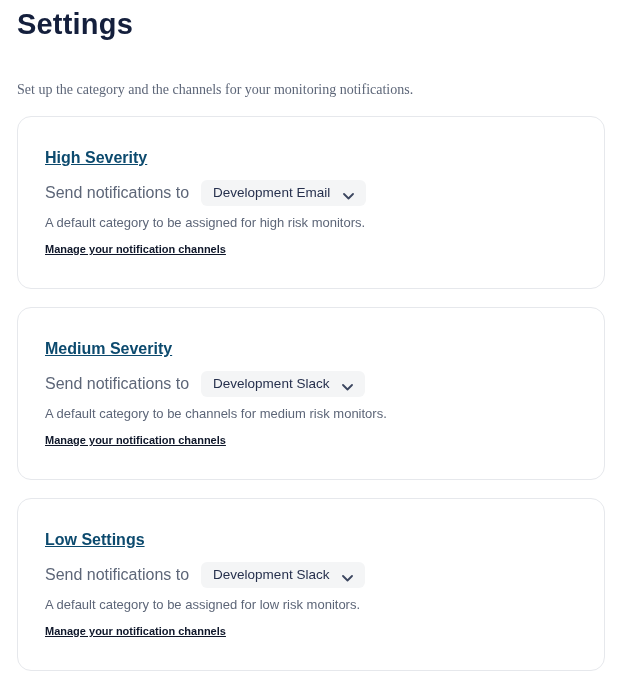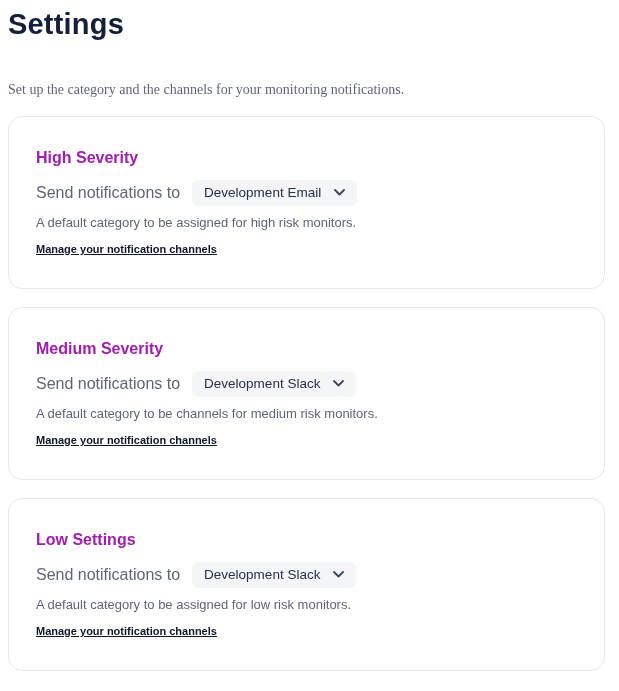--- a/index.html
+++ b/index.html
@@ -5,21 +5,21 @@
   html, body {
     margin: 0;
     padding: 0;
     background: #ffffff;
     font-family: "Liberation Sans", sans-serif;
   }
   .page {
     width: 619px;
     height: 691px;
     box-sizing: border-box;
-    padding: 8px 14px 0 8px;
+    padding: 8px 14px 0 17px;
     background: #ffffff;
   }
   h1.page-title {
     margin: 0;
     font-size: 29px;
     line-height: 33px;
     font-weight: 700;
     color: #141f3c;
     letter-spacing: 0.2px;
   }
@@ -38,36 +38,37 @@
     padding: 30px 28px 30px 27px;
     background: #ffffff;
   }
   .card + .card {
   }
   h2.card-title {
     margin: 0;
     font-size: 16px;
     line-height: 21px;
     font-weight: 700;
-    color: #a21caf;
+    color: #0c4a6e;
+    text-decoration: underline;
   }
   .channel-row {
     margin-top: 12px;
     display: flex;
     align-items: center;
     height: 26px;
   }
   .channel-label {
     font-size: 16px;
     color: #5d6678;
   }
   .channel-select {
     margin-left: 12px;
     display: inline-flex;
-    align-items: center;
+    align-items: flex-end;
     gap: 13px;
     background: #f4f5f6;
     border: none;
     border-radius: 6px;
     padding: 5px 12px 6px 12px;
     font-family: "Liberation Sans", sans-serif;
     font-size: 13.5px;
     color: #26304d;
     cursor: pointer;
   }

